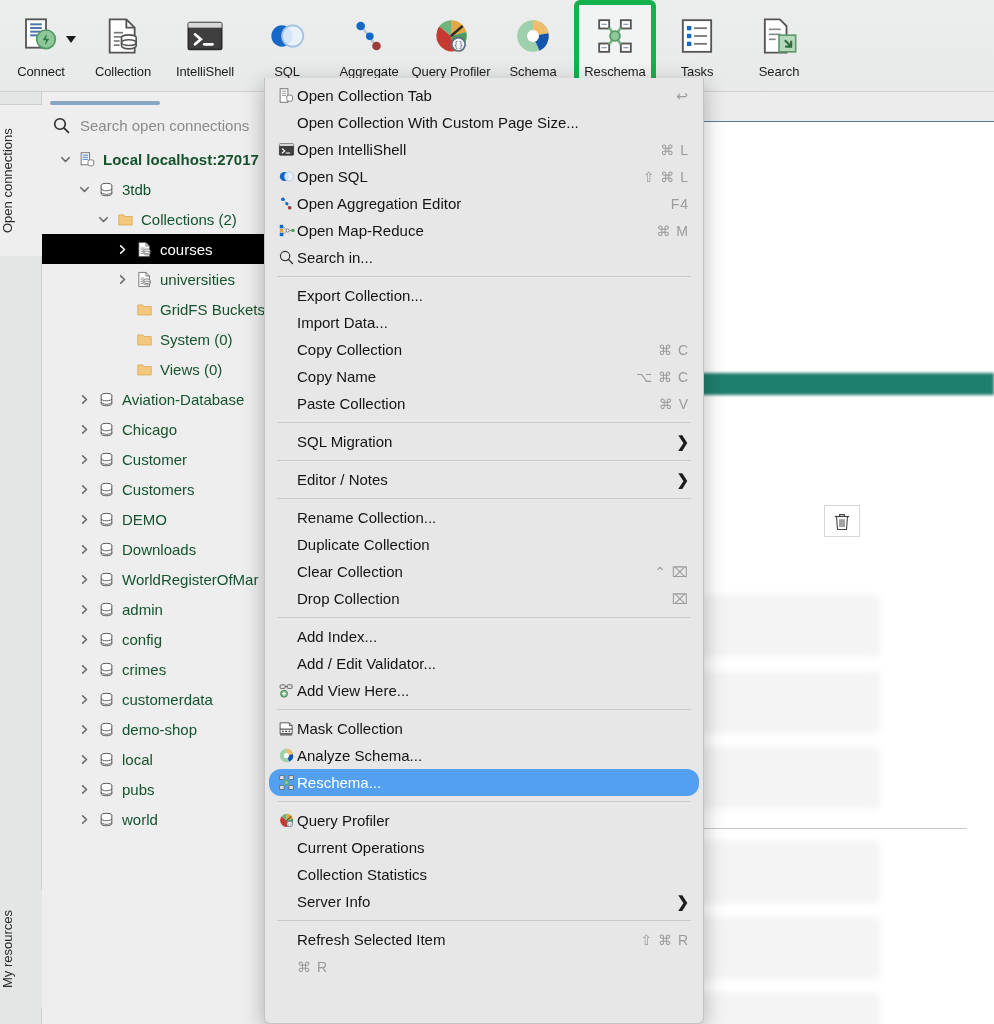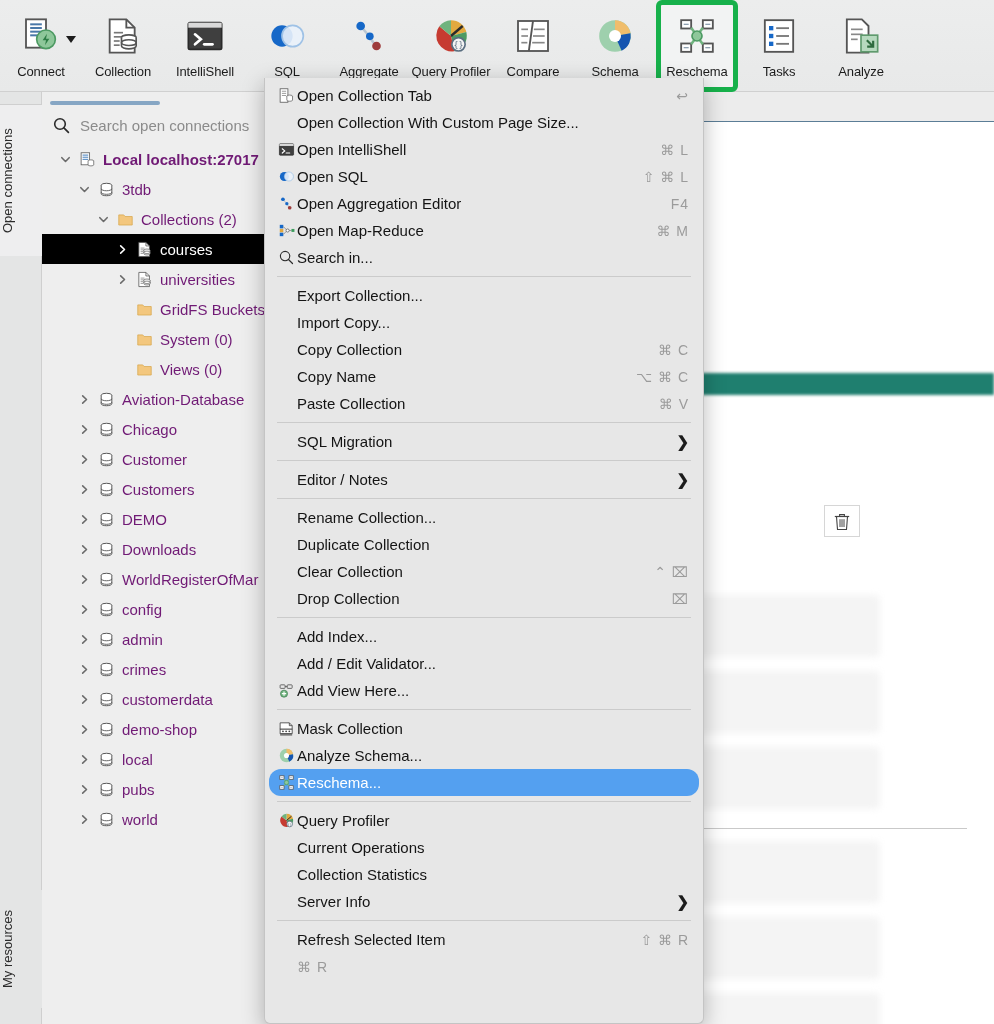--- a/index.html
+++ b/index.html
@@ -73,21 +73,21 @@
   .search-input {
     border: none; outline: none; background: transparent;
     font-size: 15px; color: #1c1c1c; width: 210px;
     font-family: "Liberation Sans", sans-serif;
   }
   .search-input::placeholder { color: #8b8b8b; }
 
   .tree { position: absolute; left: 0; top: 52px; width: 265px; }
   .tnode {
     height: 30px; display: flex; align-items: center; gap: 6px;
-    font-size: 15px; color: #701a75; white-space: nowrap;
+    font-size: 15px; color: #14532d; white-space: nowrap;
     padding-right: 4px;
   }
   .tnode.sel { background: #0a5fd8; color: #ffffff; }
   .tnode.sel .chev-g { stroke: #ffffff; }
   .tnode.bold { font-weight: bold; }
   .chev { width: 14px; display:flex; align-items:center; justify-content:center; flex: 0 0 14px; }
   .ico  { width: 19px; display:flex; align-items:center; justify-content:center; flex: 0 0 19px; }
   .spacer { display:inline-block; flex: 0 0 auto; }
 
   
@@ -240,37 +240,20 @@
             <line x1="12" y1="12" x2="19" y2="6" stroke="#2b2b2b" stroke-width="1.4"></line>
             <circle cx="16.5" cy="17" r="4" fill="#f3f3f3" stroke="#5a6e80" stroke-width="1"></circle>
             <text x="16.5" y="19.3" font-size="5" text-anchor="middle" fill="#5a6e80" font-family="monospace">{}</text>
           </svg>
         </span>
         <span class="tb-label">Query Profiler</span>
       </div>
       <div class="tb-item">
         <span class="glyph">
           <svg width="40" height="40" viewBox="0 0 24 24">
-            <rect x="3" y="3" width="18" height="18" fill="#fff" stroke="#555" stroke-width="1.1"></rect>
-            <line x1="12" y1="3" x2="9.5" y2="21" stroke="#555" stroke-width="1.1"></line>
-            <g stroke="#888" stroke-width="1">
-              <line x1="5" y1="8" x2="9" y2="8"></line>
-              <line x1="5" y1="12" x2="9" y2="12"></line>
-              <line x1="5" y1="16" x2="8.6" y2="16"></line>
-              <line x1="12.5" y1="8" x2="19" y2="8"></line>
-              <line x1="12" y1="12" x2="19" y2="12"></line>
-              <line x1="11.5" y1="16" x2="19" y2="16"></line>
-            </g>
-          </svg>
-        </span>
-        <span class="tb-label">Compare</span>
-      </div>
-      <div class="tb-item">
-        <span class="glyph">
-          <svg width="40" height="40" viewBox="0 0 24 24">
             <circle cx="12" cy="12" r="9.5" fill="#9ed0ad"></circle>
             <path d="M12 12 L12 2.5 A9.5 9.5 0 0 1 21.3 10.4 Z" fill="#f0bd6b"></path>
             <path d="M12 12 L21.3 10.4 A9.5 9.5 0 0 1 16 20.8 Z" fill="#1555b0"></path>
             <circle cx="12" cy="12" r="3.6" fill="#fff"></circle>
           </svg>
         </span>
         <span class="tb-label">Schema</span>
       </div>
       <div class="tb-item highlighted" style="border-color: rgb(23, 177, 75);">
         <span class="glyph">
@@ -322,21 +305,21 @@
             <path d="M3.5 2h9l4 4v16h-13z" fill="#fff" stroke="#555" stroke-width="1.1"></path>
             <g stroke="#888" stroke-width="1">
               <line x1="6" y1="8" x2="13" y2="8"></line>
               <line x1="6" y1="11" x2="13" y2="11"></line>
               <line x1="6" y1="14" x2="10" y2="14"></line>
             </g>
             <rect x="12" y="11.5" width="10" height="10" fill="#b6d9be" stroke="#5f9a6d"></rect>
             <path d="M15.5 14.5l3.6 3.6M19.3 14.8v3.6h-3.6" fill="none" stroke="#2e6b3e" stroke-width="1.3"></path>
           </svg>
         </span>
-        <span class="tb-label">Analyze</span>
+        <span class="tb-label">Search</span>
       </div>
     </div>
 
   <div class="rail">
     <div class="rail-tab" id="rail-open">Open connections</div>
     <div class="rail-tab" id="rail-res">My resources</div>
 
   </div>
 
   <div class="tree-panel">
@@ -610,38 +593,38 @@
             </svg>
           </span>
           <span class="ico">
             <svg width="17" height="17" viewBox="0 0 24 24">
               <ellipse cx="12" cy="6" rx="7.5" ry="2.8" fill="#fff" stroke="#4a4a4a" stroke-width="1.3"></ellipse>
               <path d="M4.5 6v12c0 1.5 3.4 2.8 7.5 2.8s7.5-1.3 7.5-2.8V6" fill="#fff" stroke="#4a4a4a" stroke-width="1.3"></path>
               <path d="M4.5 11c0 1.5 3.4 2.8 7.5 2.8s7.5-1.3 7.5-2.8" fill="none" stroke="#4a4a4a" stroke-width="1.2"></path>
               <path d="M4.5 16c0 1.5 3.4 2.8 7.5 2.8s7.5-1.3 7.5-2.8" fill="none" stroke="#4a4a4a" stroke-width="1.2"></path>
             </svg>
           </span>
+          <span>admin</span>
+        </div>
+        <div class="tnode">
+          <span class="spacer" style="width: 29px;"></span>
+          <span class="chev">
+            <svg width="11" height="11" viewBox="0 0 12 12">
+              <polyline class="chev-g" points="4,2 8.2,6 4,10" fill="none" stroke="#6a6a6a" stroke-width="1.7" stroke-linecap="round" stroke-linejoin="round"></polyline>
+            </svg>
+          </span>
+          <span class="ico">
+            <svg width="17" height="17" viewBox="0 0 24 24">
+              <ellipse cx="12" cy="6" rx="7.5" ry="2.8" fill="#fff" stroke="#4a4a4a" stroke-width="1.3"></ellipse>
+              <path d="M4.5 6v12c0 1.5 3.4 2.8 7.5 2.8s7.5-1.3 7.5-2.8V6" fill="#fff" stroke="#4a4a4a" stroke-width="1.3"></path>
+              <path d="M4.5 11c0 1.5 3.4 2.8 7.5 2.8s7.5-1.3 7.5-2.8" fill="none" stroke="#4a4a4a" stroke-width="1.2"></path>
+              <path d="M4.5 16c0 1.5 3.4 2.8 7.5 2.8s7.5-1.3 7.5-2.8" fill="none" stroke="#4a4a4a" stroke-width="1.2"></path>
+            </svg>
+          </span>
           <span>config</span>
-        </div>
-        <div class="tnode">
-          <span class="spacer" style="width: 29px;"></span>
-          <span class="chev">
-            <svg width="11" height="11" viewBox="0 0 12 12">
-              <polyline class="chev-g" points="4,2 8.2,6 4,10" fill="none" stroke="#6a6a6a" stroke-width="1.7" stroke-linecap="round" stroke-linejoin="round"></polyline>
-            </svg>
-          </span>
-          <span class="ico">
-            <svg width="17" height="17" viewBox="0 0 24 24">
-              <ellipse cx="12" cy="6" rx="7.5" ry="2.8" fill="#fff" stroke="#4a4a4a" stroke-width="1.3"></ellipse>
-              <path d="M4.5 6v12c0 1.5 3.4 2.8 7.5 2.8s7.5-1.3 7.5-2.8V6" fill="#fff" stroke="#4a4a4a" stroke-width="1.3"></path>
-              <path d="M4.5 11c0 1.5 3.4 2.8 7.5 2.8s7.5-1.3 7.5-2.8" fill="none" stroke="#4a4a4a" stroke-width="1.2"></path>
-              <path d="M4.5 16c0 1.5 3.4 2.8 7.5 2.8s7.5-1.3 7.5-2.8" fill="none" stroke="#4a4a4a" stroke-width="1.2"></path>
-            </svg>
-          </span>
-          <span>admin</span>
         </div>
         <div class="tnode">
           <span class="spacer" style="width: 29px;"></span>
           <span class="chev">
             <svg width="11" height="11" viewBox="0 0 12 12">
               <polyline class="chev-g" points="4,2 8.2,6 4,10" fill="none" stroke="#6a6a6a" stroke-width="1.7" stroke-linecap="round" stroke-linejoin="round"></polyline>
             </svg>
           </span>
           <span class="ico">
             <svg width="17" height="17" viewBox="0 0 24 24">
@@ -850,21 +833,21 @@
         </span>
         <span class="mlabel">Search in...</span>
       </div>
       <div class="msep"></div>
       <div class="mrow">
         <span class="micon"></span>
         <span class="mlabel">Export Collection...</span>
       </div>
       <div class="mrow">
         <span class="micon"></span>
-        <span class="mlabel">Import Copy...</span>
+        <span class="mlabel">Import Data...</span>
       </div>
       <div class="mrow">
         <span class="micon"></span>
         <span class="mlabel">Copy Collection</span>
         <span class="mshort">⌘ C</span>
       </div>
       <div class="mrow">
         <span class="micon"></span>
         <span class="mlabel">Copy Name</span>
         <span class="mshort">⌥ ⌘ C</span>

